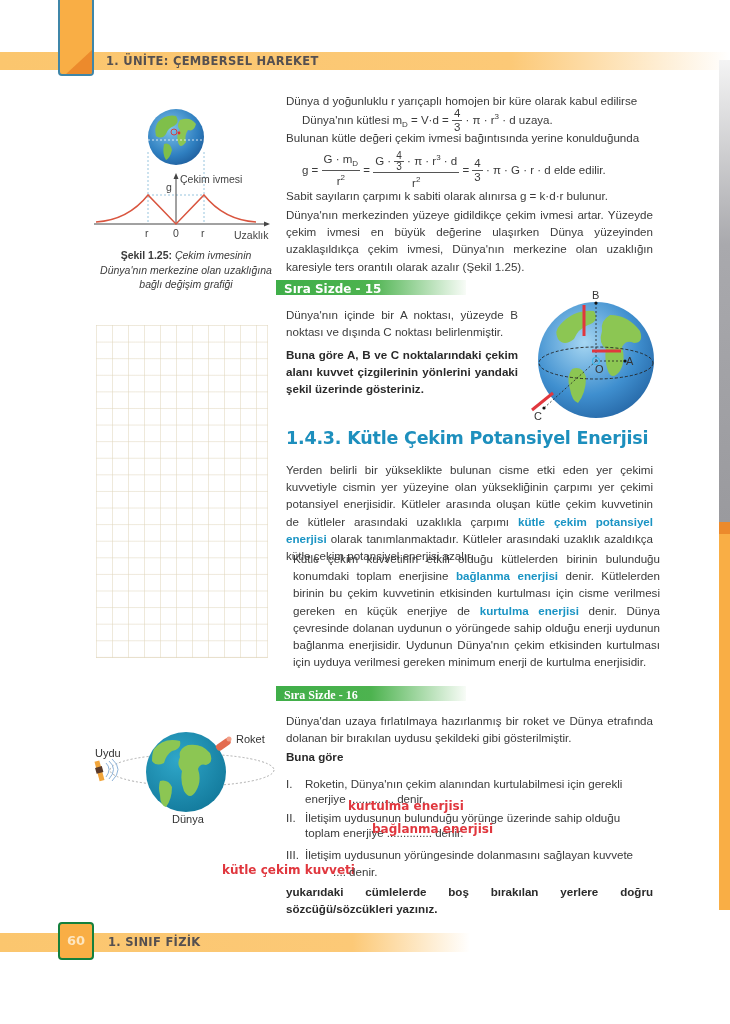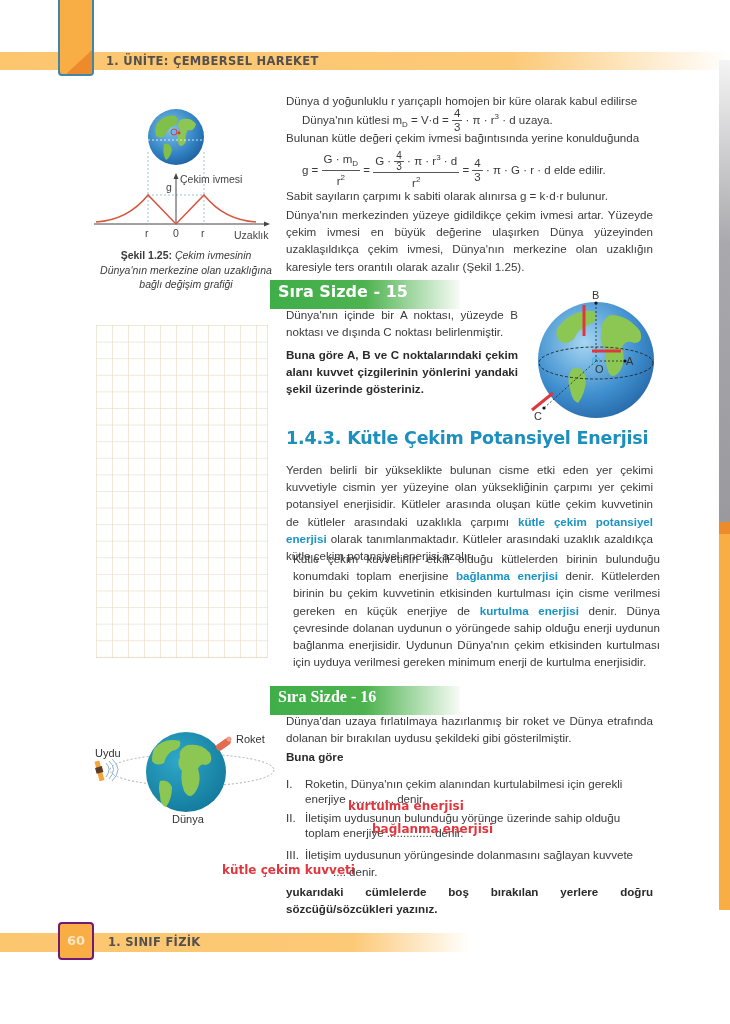--- a/index.html
+++ b/index.html
@@ -20,23 +20,23 @@
   .side-grey { position: absolute; left: 719px; top: 60px; width: 11px; height: 462px;
     background: linear-gradient(to bottom, #f4f4f4, #a9a9ad 40%, #9a9a9e); }
   .side-orange-top { position: absolute; left: 719px; top: 522px; width: 11px; height: 12px; background: #ec8a2c; }
   .side-orange { position: absolute; left: 719px; top: 534px; width: 11px; height: 376px; background: #f9ae45; }
 
   
   .p { position: absolute; left: 286px; width: 367px; font-size: 11.6px; line-height: 17.2px; color: #3a3a3a; text-align: justify; }
   .p .kw { color: #1a94c4; font-weight: bold; }
   .b { font-weight: bold; color: #2a2a2a; }
 
-  .sirasizde { position: absolute; left: 270px; width: 190px; height: 29px;
+  .sirasizde { position: absolute; left: 276px; width: 190px; height: 15px;
     background: linear-gradient(to right, #3fae49 0%, #4db34f 50%, rgba(120,196,100,0.05) 100%);
-    color: #ffffff; font-size: 16px; font-weight: bold; padding: 2px 0 0 8px; font-family: "DejaVu Sans", sans-serif; }
+    color: #ffffff; font-size: 12px; font-weight: bold; padding: 2px 0 0 8px; font-family: "DejaVu Sans", sans-serif; }
 
   .sec-title { position: absolute; left: 286px; top: 428px; font-size: 17.5px; font-weight: bold; color: #1d8fbd;
     font-family: "DejaVu Sans", sans-serif; letter-spacing: -0.2px; }
 
   .formula { position: absolute; font-size: 11.5px; color: #3a3a3a; white-space: nowrap; }
   .frac { display: inline-block; vertical-align: middle; text-align: center; }
   .frac .num { display: block; border-bottom: 1px solid #555; padding: 0 2px; line-height: 13px; }
   .frac .den { display: block; line-height: 13px; }
   .small { font-size: 8px; }
 
@@ -52,21 +52,21 @@
 
   .list-item { position: absolute; left: 286px; width: 370px; font-size: 11.6px; line-height: 15px; color: #3a3a3a; }
   .list-item .num { position: absolute; left: 0; top: 0; }
   .list-item .txt { display: block; margin-left: 19px; }
   .answer { position: absolute; color: #e0373e; font-weight: bold; font-size: 12px; font-family: "DejaVu Sans", sans-serif; white-space: nowrap; }
 
   
   .ftr-band { position: absolute; left: 0; top: 933px; width: 470px; height: 19px;
     background: linear-gradient(to right, #fbc66e 0%, #fcc977 75%, rgba(252,201,119,0) 100%); }
   .ftr-box { position: absolute; left: 58px; top: 922px; width: 36px; height: 38px; background: #f9ae45;
-    border: 2px solid #701a75; border-radius: 4px; color: #fde6c0; font-size: 13px; font-weight: bold;
+    border: 2px solid #15803d; border-radius: 4px; color: #fde6c0; font-size: 13px; font-weight: bold;
     text-align: center; line-height: 34px; font-family: "DejaVu Sans", sans-serif; }
   .ftr-title { position: absolute; left: 108px; top: 935px; font-size: 11.5px; font-weight: bold; color: #555050; font-family: "DejaVu Sans", sans-serif; letter-spacing: 0.3px; }
 
   svg text { font-family: "Liberation Sans", sans-serif; }
 </style>
 </head>
 <body>
 
 <div class="hdr-band"></div>
 <div class="hdr-tab"></div>

